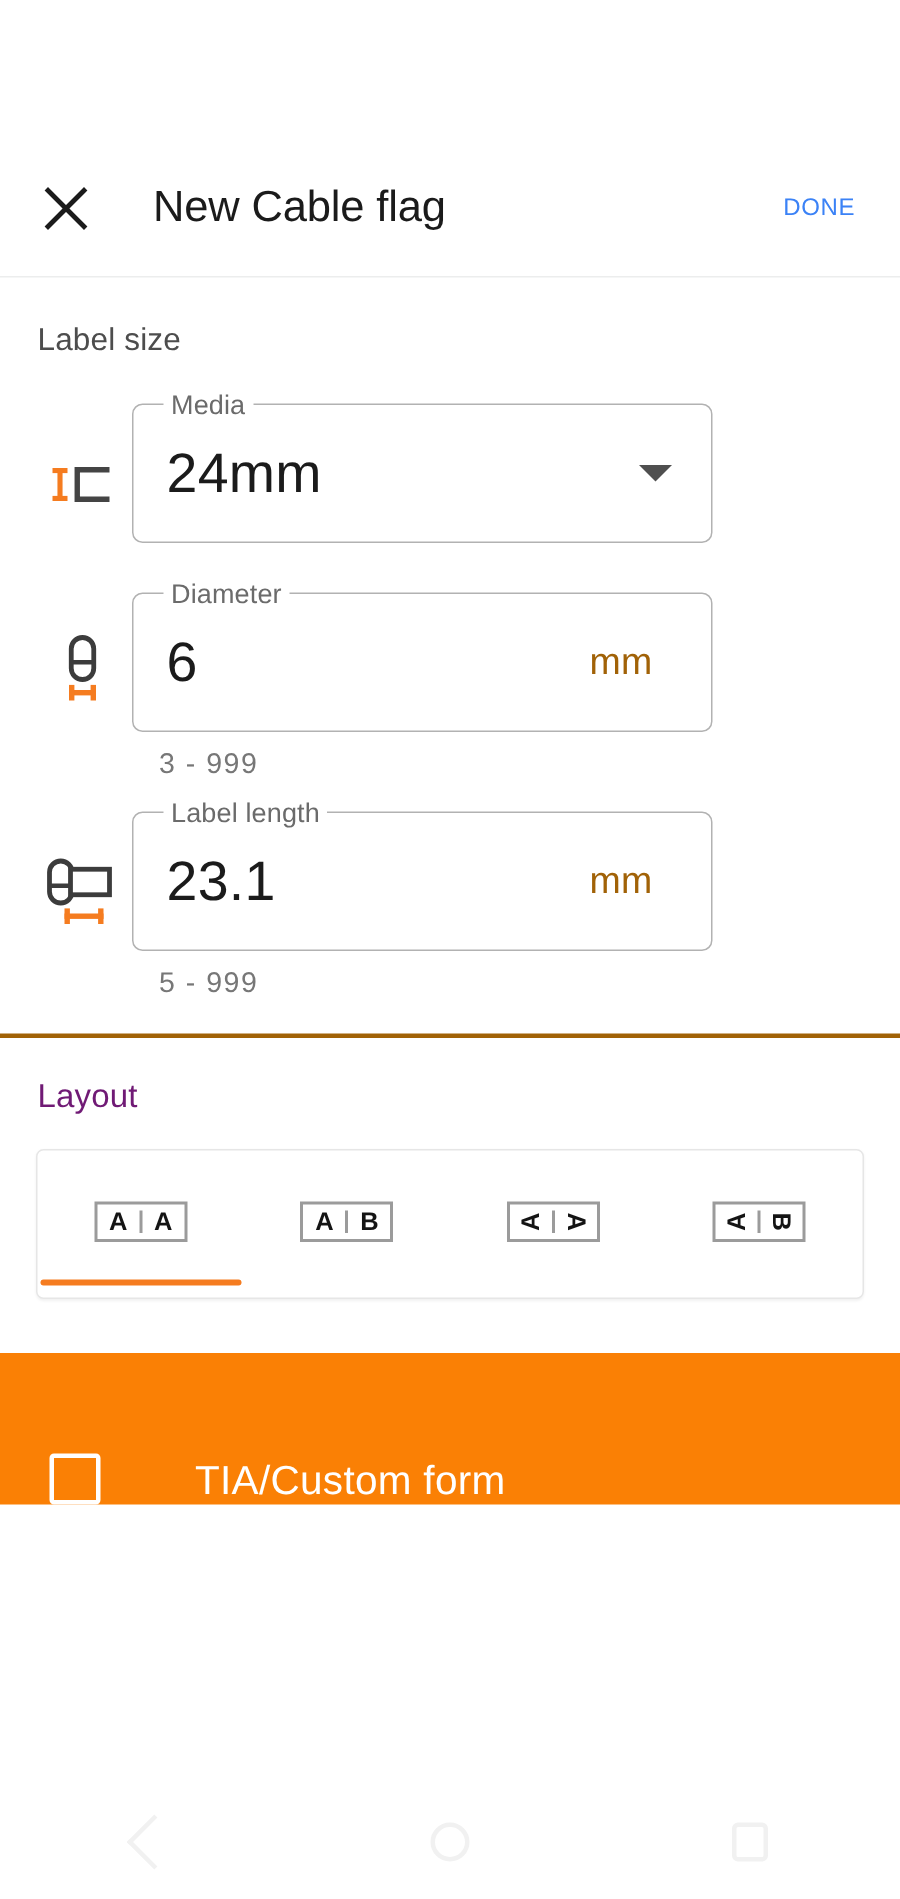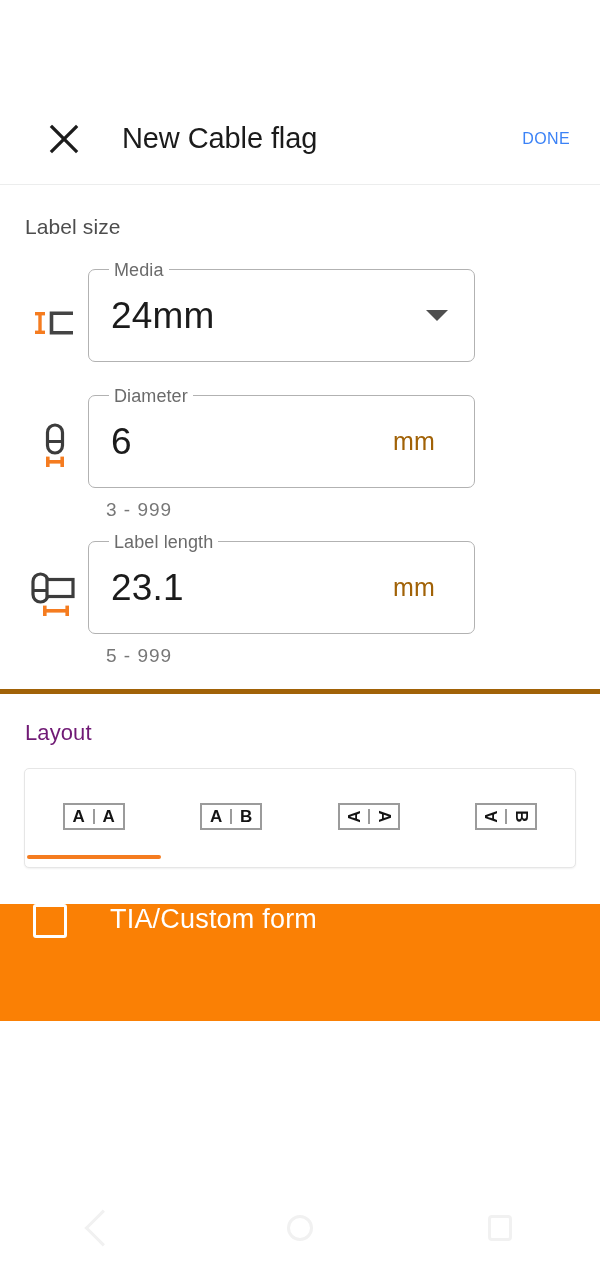--- a/index.html
+++ b/index.html
@@ -30,21 +30,20 @@
 
   
   .app-bar {
     position: relative;
     height: 92px;
     width: 100%;
     background: #ffffff;
     display: flex;
     align-items: center;
     border-bottom: 1px solid #eceded;
-    padding-left: 20px;
   }
 
   .close-btn {
     width: 62px;
     height: 62px;
     margin-left: 13px;
     display: flex;
     align-items: center;
     justify-content: center;
     cursor: pointer;
@@ -78,21 +77,21 @@
 
   
   .section-title {
     font-size: 21px;
     color: #4d4d4d;
     letter-spacing: 0.1px;
   }
 
   .label-size-section {
     padding: 30px 4px 0 0;
-    border-bottom: 5px solid #a16207;
+    border-bottom: 3px solid #a16207;
     padding-bottom: 22px;
   }
 
   .label-size-section .section-title { margin-left: 25px; }
 
   
   .field-row {
     display: flex;
     align-items: flex-start;
     padding-left: 22px;
@@ -248,25 +247,26 @@
     height: 4px;
     background: transparent;
     border-radius: 2px;
   }
   .layout-tab.selected .indicator { background: #F57C20; }
 
   
   .tia-banner {
     margin-top: 36px;
     width: 100%;
-    height: 117px;
+    height: 101px;
     background: #FA8005;
     display: flex;
-    align-items: flex-start;
-    cursor: pointer;
+    align-items: flex-end;
+    cursor: pointer;
+    gap: 20px;
   }
 
   .tia-checkbox {
     width: 34px;
     height: 34px;
     border: 3px solid #ffffff;
     border-radius: 3px;
     margin-left: 33px;
     flex: 0 0 34px;
     background: transparent;

